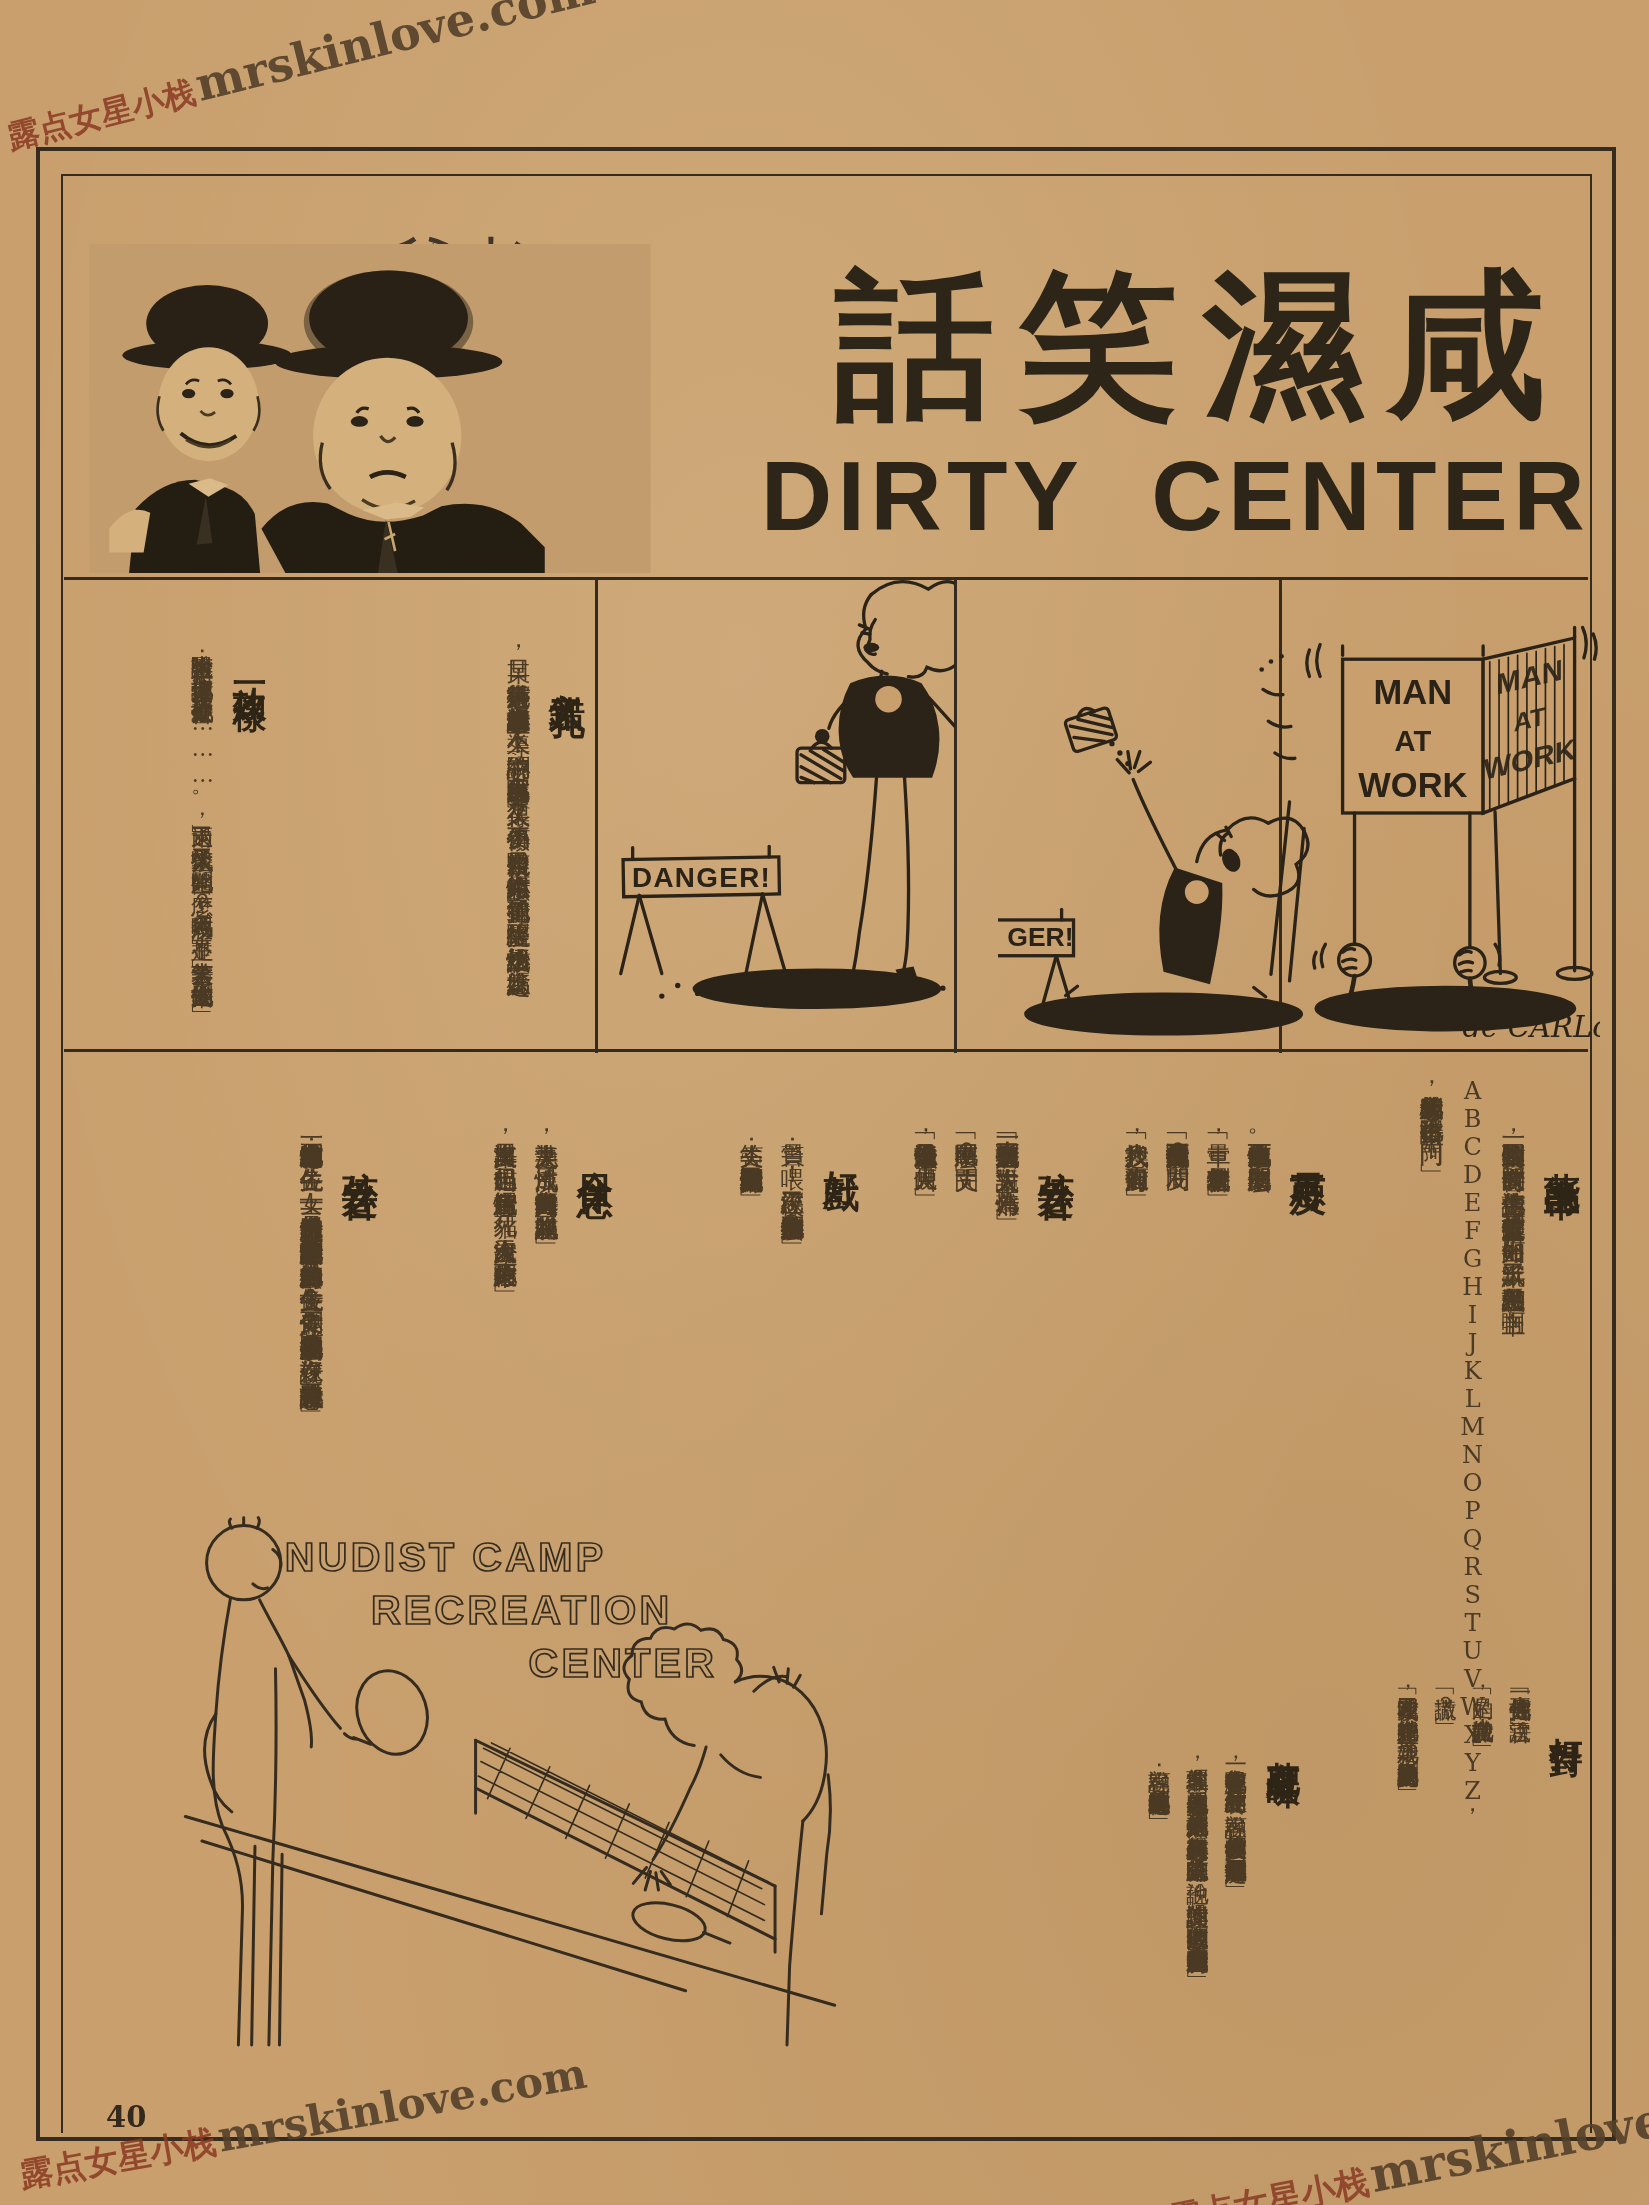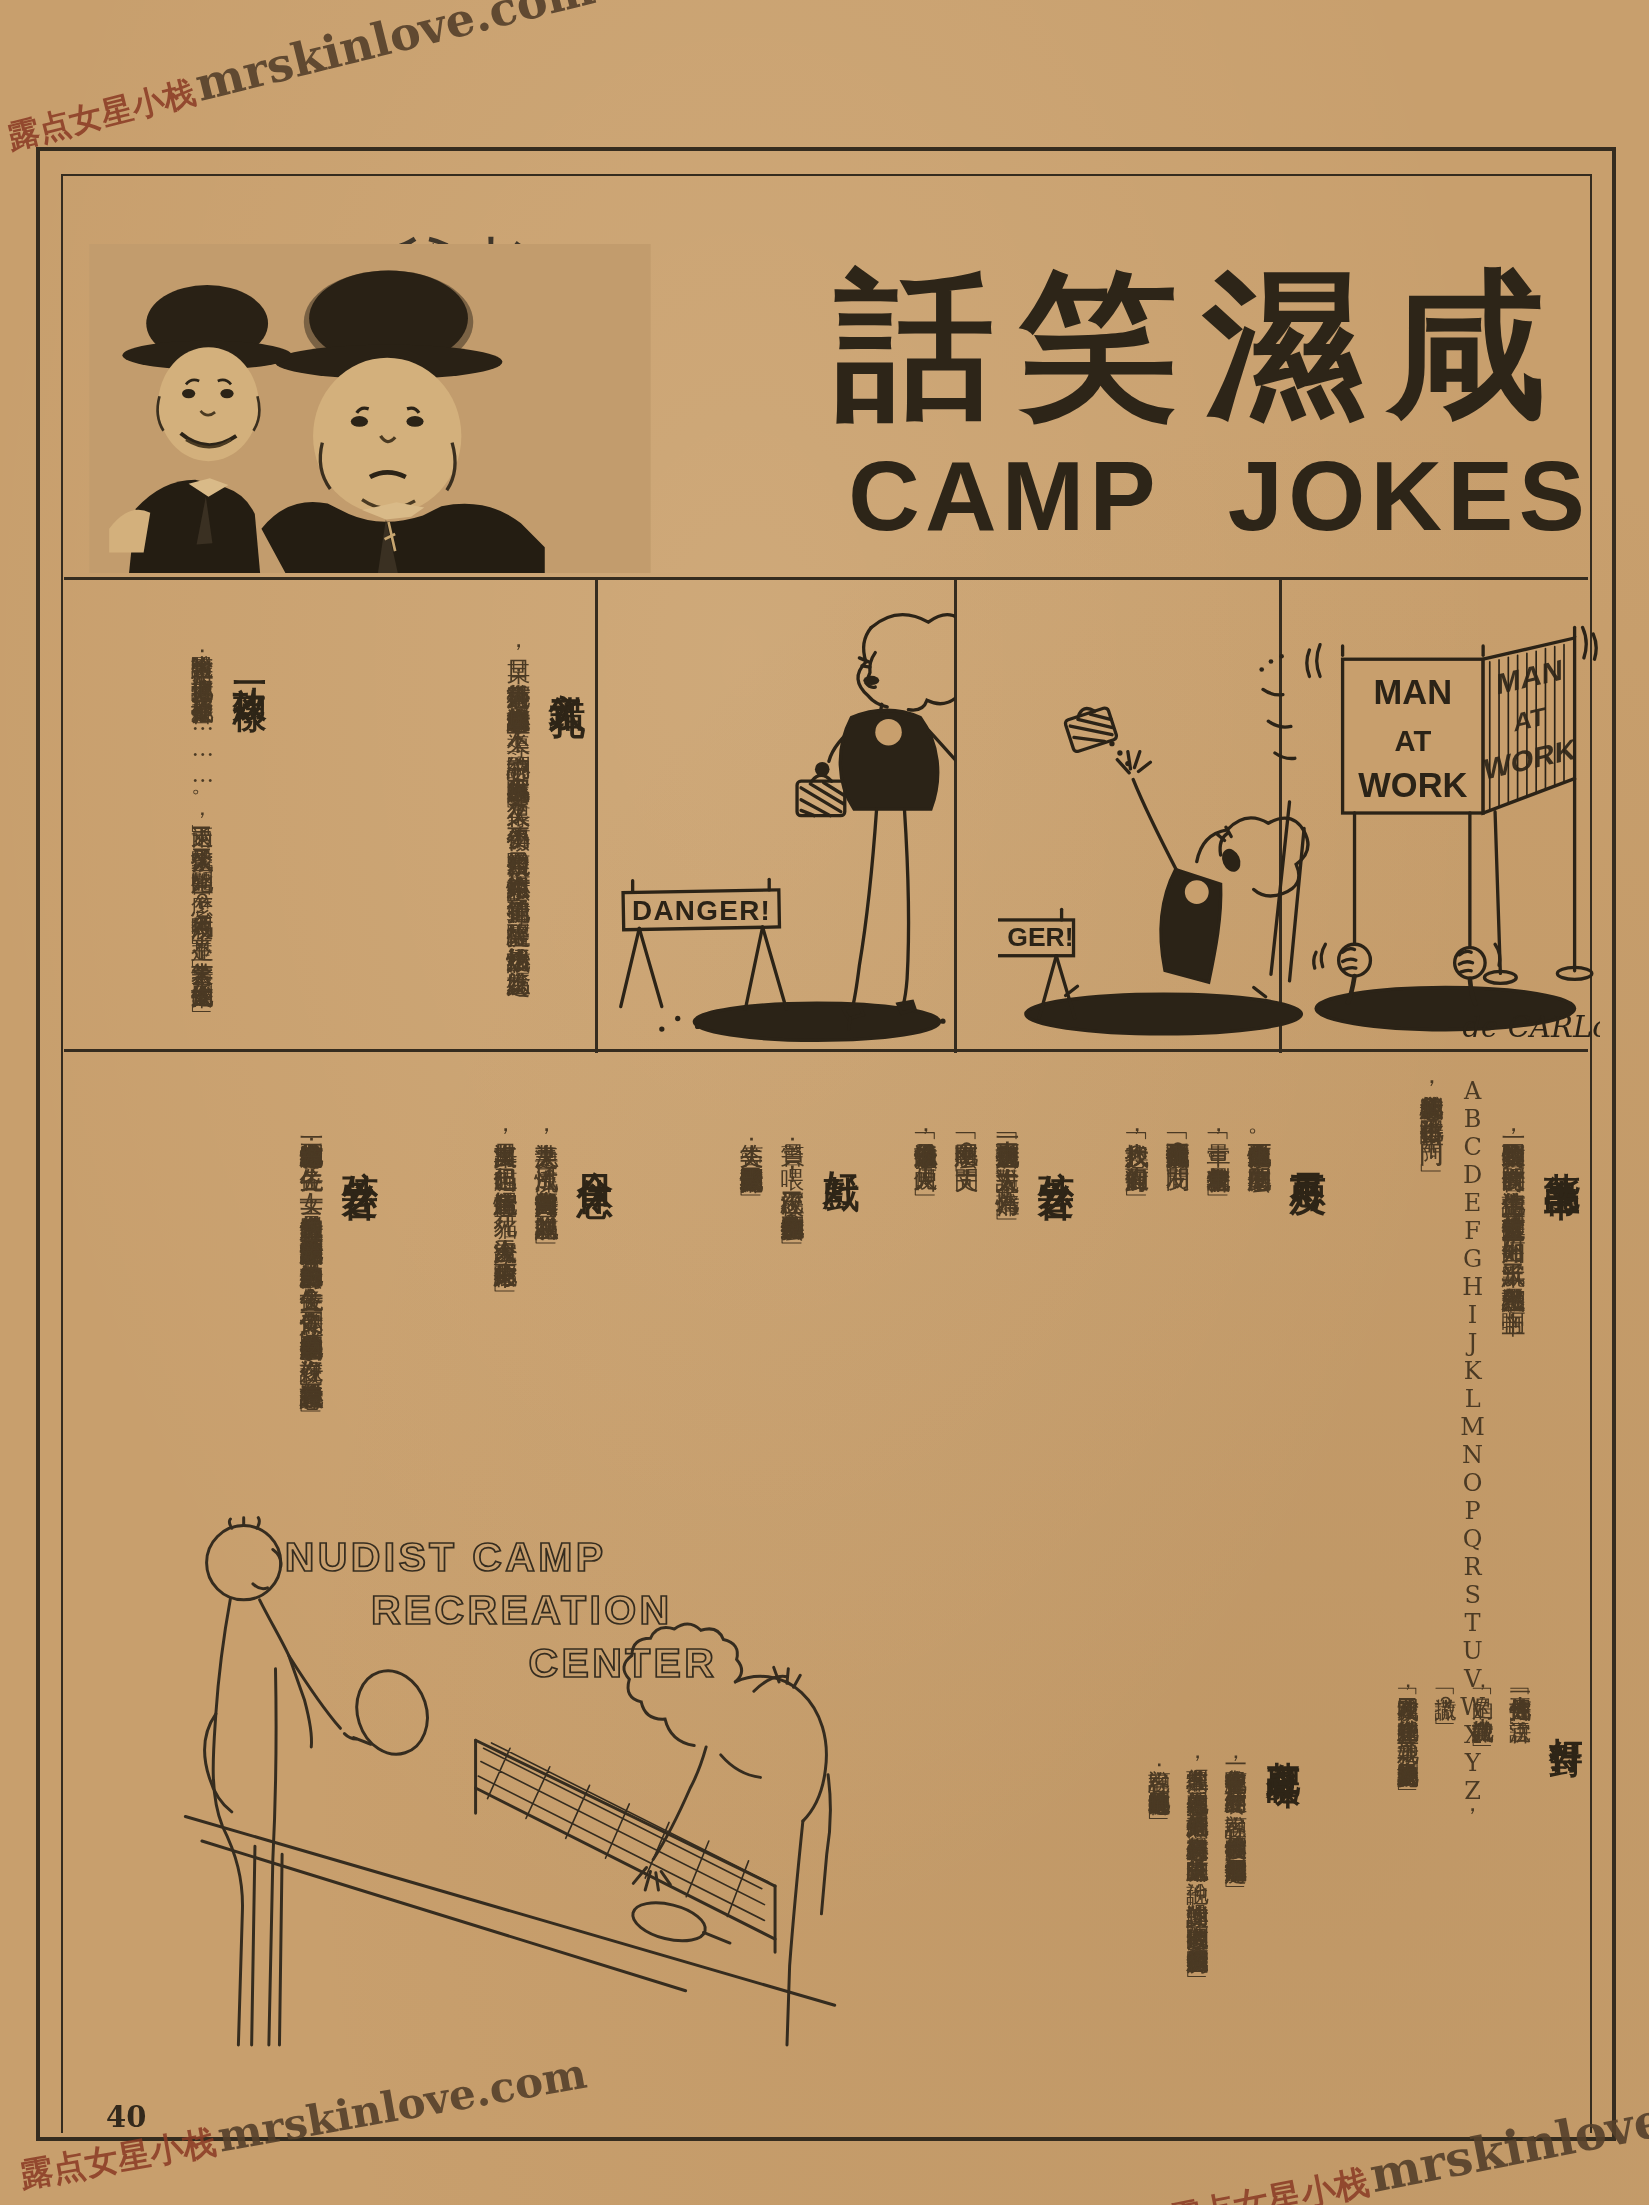--- a/index.html
+++ b/index.html
@@ -77,21 +77,21 @@
   <div class="frame-outer"></div>
   <div class="frame-inner"></div>
   <div class="rule-h" style="top:577px;"></div>
   <div class="rule-h" style="top:1049px;"></div>
   <div class="rule-v" style="left:595px;"></div>
   <div class="rule-v" style="left:954px;"></div>
   <div class="rule-v" style="left:1279px;"></div>
 
   <div class="col-label">—爺老—</div>
   <div class="title-cn">話笑濕咸</div>
-  <div class="title-en">CAMP JOKES</div>
+  <div class="title-en">DIRTY CENTER</div>
 
   <div class="photo">
     <svg width="562" height="329" viewBox="0 0 848 497">
       <rect x="0" y="0" width="848" height="497" fill="#c29c6d"></rect>
 
       <g>
         <ellipse cx="452" cy="118" rx="128" ry="78" fill="#29211577"></ellipse>
         <ellipse cx="452" cy="112" rx="120" ry="72" fill="#292115"></ellipse>
         <ellipse cx="452" cy="178" rx="172" ry="26" fill="#292115"></ellipse>
         <ellipse cx="450" cy="290" rx="112" ry="118" fill="#d3b07c"></ellipse>
@@ -137,21 +137,21 @@
       <p>某日，外科大手術實施之前，一位新來的護士小姐為女患者導尿，久導不下，心中納悶說：「為甚麼導不出尿來呢？」又等了很久，仍不得要領，醫生乃親自察視，原來該小姐忙中有錯，把導管插錯了孔，經醫生提醒，該小姐始恍然大悟，臉上為之嫣紅。</p>
     </div>
   </div>
   <div class="story" style="left:26.5px;top:593px;width:244px;height:454px;font-size:22.5px;">
     <div class="story-title">功效一樣</div>
     <div class="story-body">
       <p>醫生吩咐李太太說：「你把這處方讓他服下，他就會禁不住要找妳了…………。」過了兩天，李太太又找醫生了，醫生問她：「怎麼？沒有效用嗎？」「並不是！」李太太苦笑着：「他找別的女人作樂去了！」</p>
     </div>
   </div>
 
-  <div class="panel" style="left:598px;top:581px;">
+  <div class="panel" style="left:598px;top:548px;">
     <svg width="357" height="468" viewBox="0 0 538 706">
       <g stroke="#2b2317" stroke-width="5" fill="none" stroke-linecap="round">
         <ellipse cx="330" cy="665" rx="185" ry="28" fill="#2b2317"></ellipse>
 
         <g>
           <rect x="38" y="468" width="235" height="56" transform="rotate(-1 155 496)"></rect>
           <line x1="52" y1="452" x2="52" y2="468"></line>
             <line x1="258" y1="450" x2="258" y2="466"></line>
           <line x1="62" y1="524" x2="34" y2="642"></line>
             <line x1="62" y1="524" x2="96" y2="642"></line>

